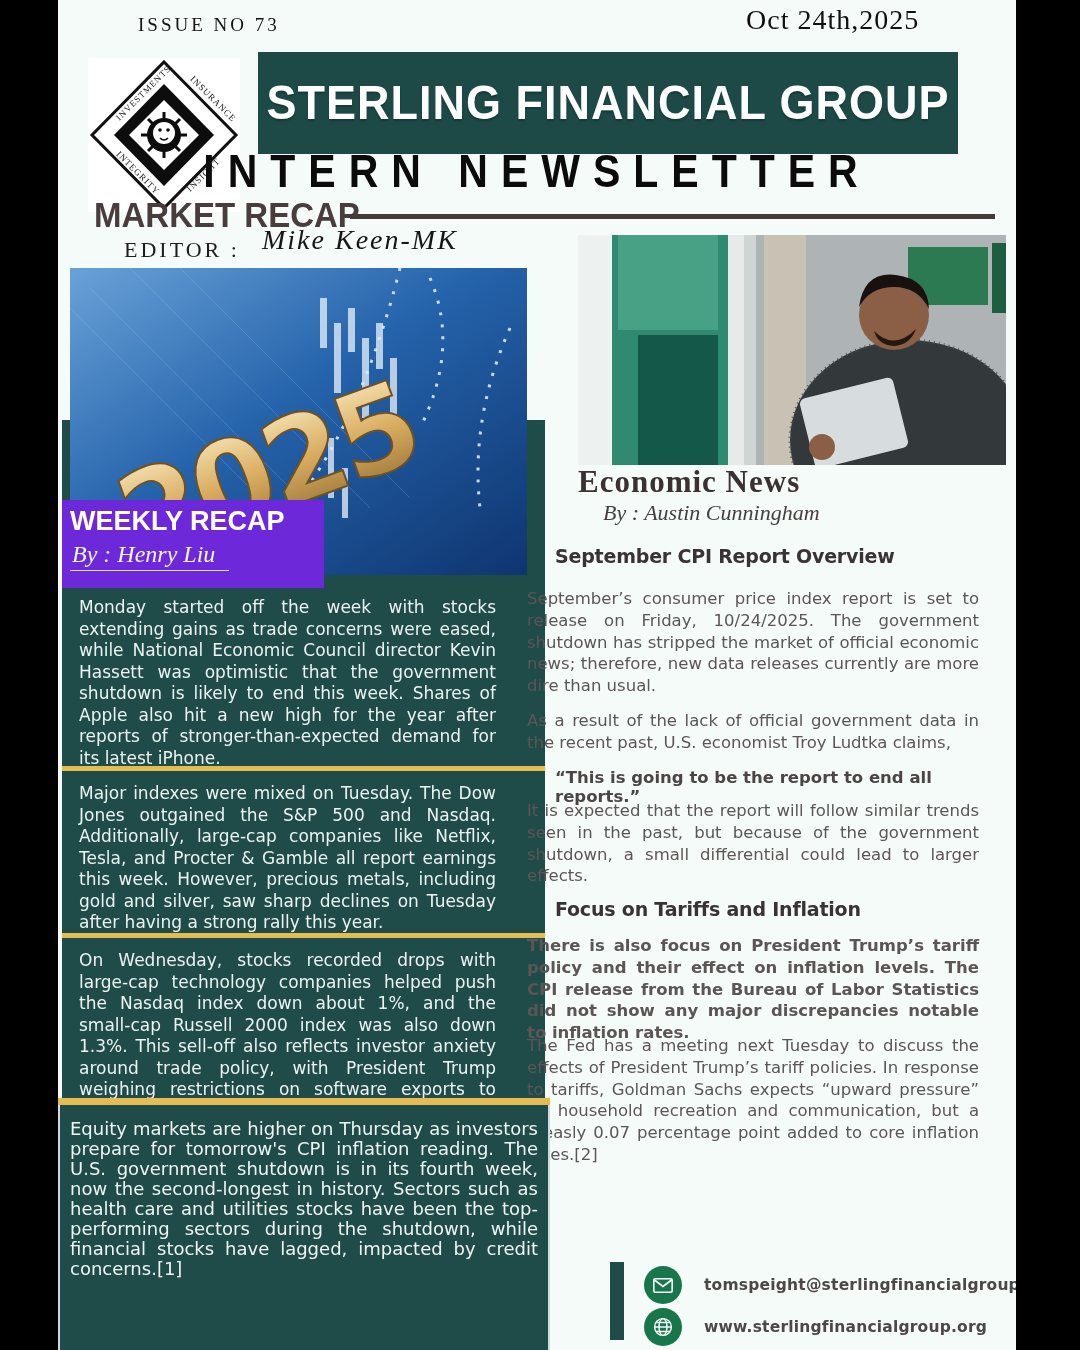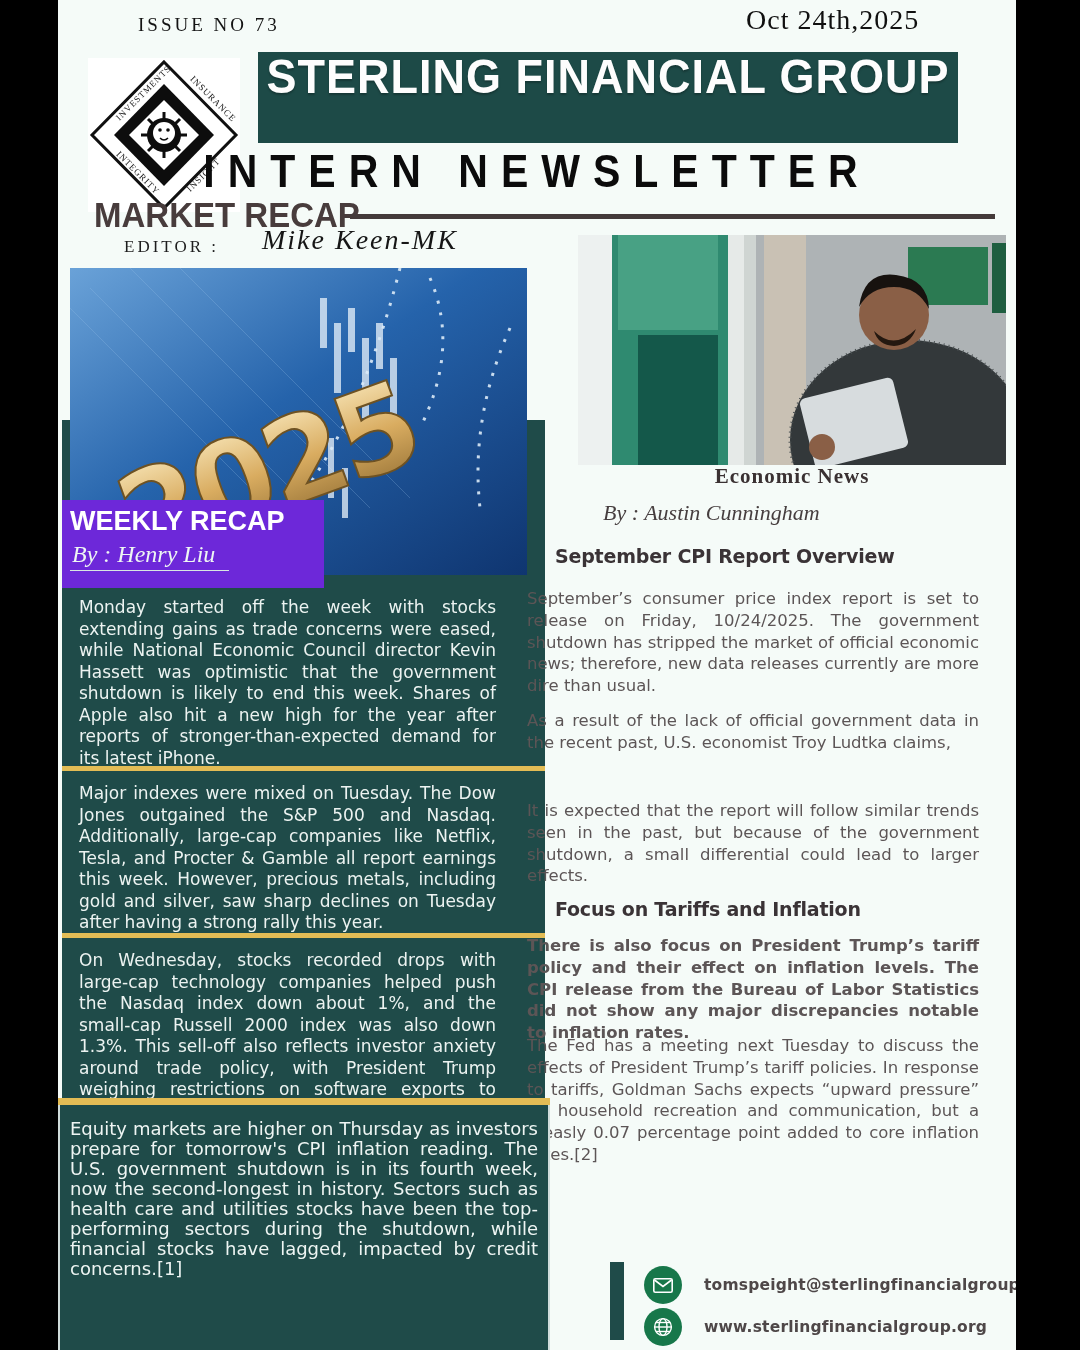--- a/index.html
+++ b/index.html
@@ -7,29 +7,29 @@
        font-family:"Liberation Sans",sans-serif;}
   .abs{position:absolute;}
   .page{position:absolute;left:58px;top:0;width:958px;height:1350px;background:#f5fbf8;overflow:hidden;}
 
   
   .issue{left:80px;top:14px;font-family:"Liberation Serif",serif;font-size:19px;
          letter-spacing:3px;color:#141414;}
   .date{left:688px;top:4px;font-family:"Liberation Serif",serif;font-size:28px;
         letter-spacing:1px;color:#101010;}
   .logo-box{left:30px;top:58px;width:152px;height:154px;background:#ffffff;}
-  .banner{left:200px;top:52px;width:700px;height:91px;background:#1d4a47;
-          display:flex;justify-content:center;}
+  .banner{left:200px;top:52px;width:700px;height:102px;background:#1d4a47;
+          display:flex;align-items:center;justify-content:center;}
   .banner span{color:#fdfdfd;font-size:45px;font-weight:bold;letter-spacing:1px;
                transform:scaleY(1.06);text-shadow:0 2px 2px rgba(0,0,0,.25);}
   .intern{left:0;top:148px;width:958px;text-align:center;font-size:41px;font-weight:bold;
           letter-spacing:13px;color:#0b0b0b;transform:scaleY(1.12);}
   .mrecap{left:36px;top:196px;font-size:33px;font-weight:bold;color:#483c3c;transform:scaleY(1.05);}
   .rule{left:292px;top:214px;width:645px;height:5px;background:#443a3a;}
-  .editor-label{left:66px;top:237px;font-family:"Liberation Serif",serif;font-size:17px;
+  .editor-label{left:66px;top:237px;font-family:"Liberation Serif",serif;font-size:22px;
                 letter-spacing:3px;color:#1d1d1d;}
   .editor-name{left:204px;top:224px;font-family:"Liberation Serif",serif;font-style:italic;
                font-size:28px;letter-spacing:2px;color:#161616;}
 
   
   .teal-panel{left:4px;top:420px;width:483px;height:678px;background:#1f4b49;}
   .photo-market{left:12px;top:268px;width:457px;height:307px;z-index:2;}
   .weekly{left:4px;top:500px;width:262px;height:88px;background:#6d28d9;z-index:3;padding:6px 0 0 8px;box-sizing:border-box;}
   .weekly-title{color:#fff;font-size:27px;font-weight:bold;transform:scaleY(1.05);transform-origin:left;}
   .weekly-by{display:inline-block;margin-top:4px;color:#eef6f3;font-family:"Liberation Serif",serif;
@@ -43,22 +43,22 @@
   .gold{left:4px;width:483px;height:5px;background:#e3bc55;z-index:3;}
   .g1{top:766px;} .g2{top:933px;}
   .g3{left:0;top:1098px;width:492px;height:7px;}
   .box4{left:0;top:1105px;width:492px;height:245px;background:#1f4b49;box-sizing:border-box;
         border-left:2px solid rgba(240,246,244,.85);border-right:2px solid rgba(240,246,244,.85);
         padding:14px 10px 0 10px;font-family:"DejaVu Sans",sans-serif;font-size:18px;
         line-height:20px;color:#eef5f3;text-align:justify;z-index:2;}
 
   
   .photo-econ{left:520px;top:235px;width:428px;height:230px;}
-  .econ-title{left:520px;top:464px;width:428px;text-align:center;font-family:"Liberation Serif",serif;
-              font-weight:bold;font-size:21px;letter-spacing:1px;color:#3a3132;}
+  .econ-title{left:520px;top:464px;width:428px;text-align:left;font-family:"Liberation Serif",serif;
+              font-weight:bold;font-size:31px;letter-spacing:1px;color:#3a3132;}
   .econ-by{left:545px;top:500px;font-family:"Liberation Serif",serif;font-style:italic;
            font-size:22px;color:#463e3f;}
   .rh{left:497px;width:452px;font-size:19px;font-weight:bold;color:#3a3336;
       font-family:"DejaVu Sans",sans-serif;letter-spacing:-0.2px;}
   .rh1{top:545px;} .rh2{top:898px;}
   .rp{left:469px;width:452px;font-family:"DejaVu Sans",sans-serif;font-size:16.5px;
       line-height:21.8px;color:#5c5556;text-align:justify;}
   .rp1{top:588px;} .rp2{top:710px;}
   .rquote{left:497px;top:768px;width:452px;font-family:"DejaVu Sans",sans-serif;
           font-size:16.5px;font-weight:bold;color:#4c4546;}
@@ -192,20 +192,21 @@
       <rect x="228" y="152" width="96" height="72" rx="6" fill="#d7dcde" transform="rotate(-14 276 188)"></rect>
       <circle cx="244" cy="212" r="13" fill="#8a5f46"></circle>
     </svg>
   </div>
   <div class="abs econ-title">Economic News</div>
   <div class="abs econ-by">By :  Austin Cunningham</div>
 
   <div class="abs rh rh1">September CPI Report Overview</div>
   <div class="abs rp rp1">September’s consumer price index report is set to release on Friday, 10/24/2025. The government shutdown has stripped the market of official economic news; therefore, new data releases currently are more dire than usual.</div>
   <div class="abs rp rp2">As a result of the lack of official government data in the recent past, U.S. economist Troy Ludtka claims,</div>
+  <div class="abs rquote">“This is going to be the report to end all reports.”</div>
   <div class="abs rp rp3">It is expected that the report will follow similar trends seen in the past, but because of the government shutdown, a small differential could lead to larger effects.</div>
   <div class="abs rh rh2">Focus on Tariffs and Inflation</div>
   <div class="abs rp rp4">There is also focus on President Trump’s tariff policy and their effect on inflation levels. The CPI release from the Bureau of Labor Statistics did not show any major discrepancies notable to inflation rates.</div>
   <div class="abs rp rp5">The Fed has a meeting next Tuesday to discuss the effects of President Trump’s tariff policies. In response to tariffs, Goldman Sachs expects “upward pressure” on household recreation and communication, but a measly 0.07 percentage point added to core inflation rates.[2]</div>
 
   <div class="abs fbar"></div>
   <div class="abs frow frow1">
     <div class="fcirc">
       <svg width="20" height="15" viewBox="0 0 20 15">
           <rect x="0.8" y="0.8" width="18.4" height="13.4" rx="1.5" fill="none" stroke="#ffffff" stroke-width="1.6"></rect>

